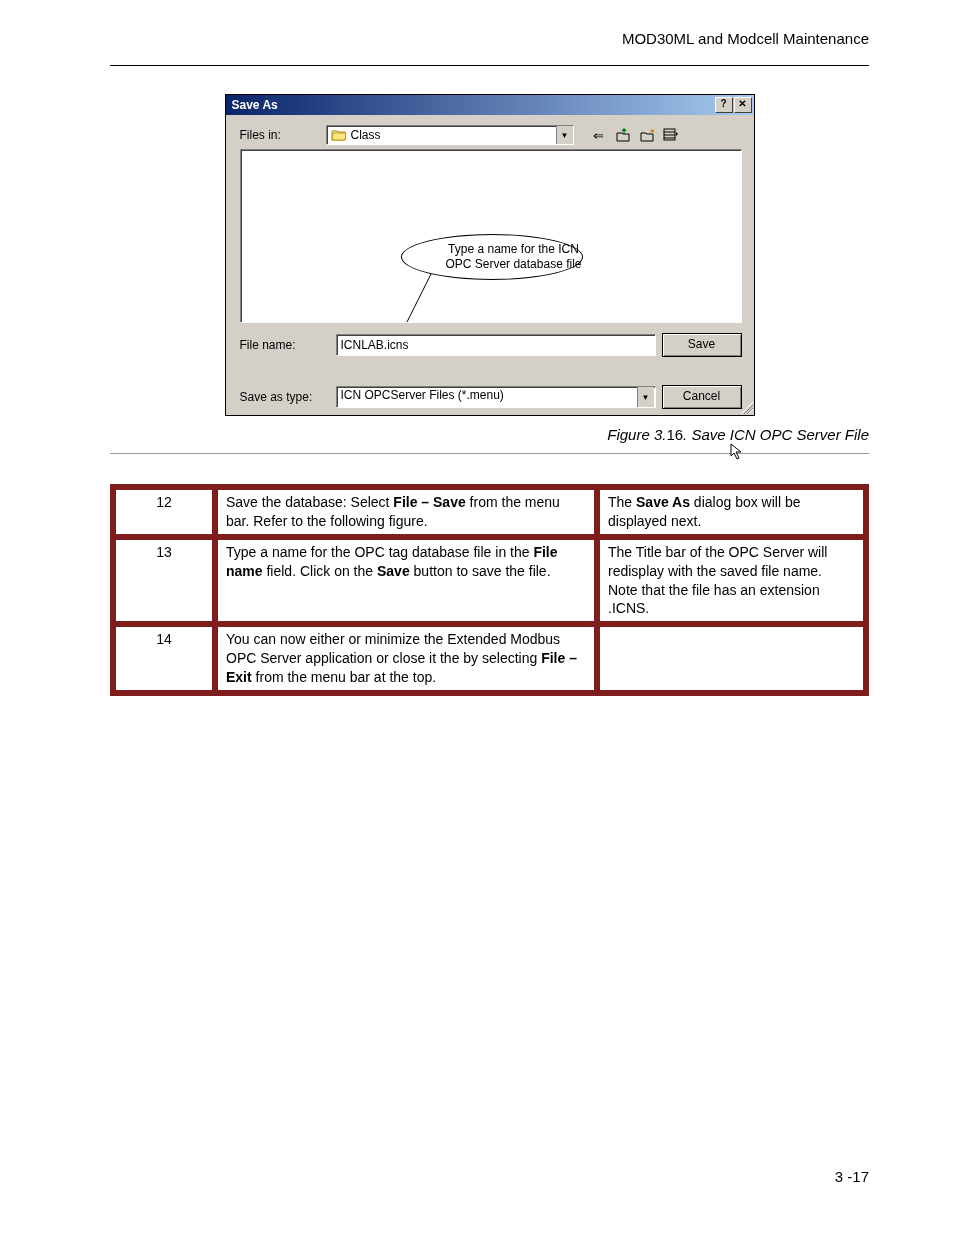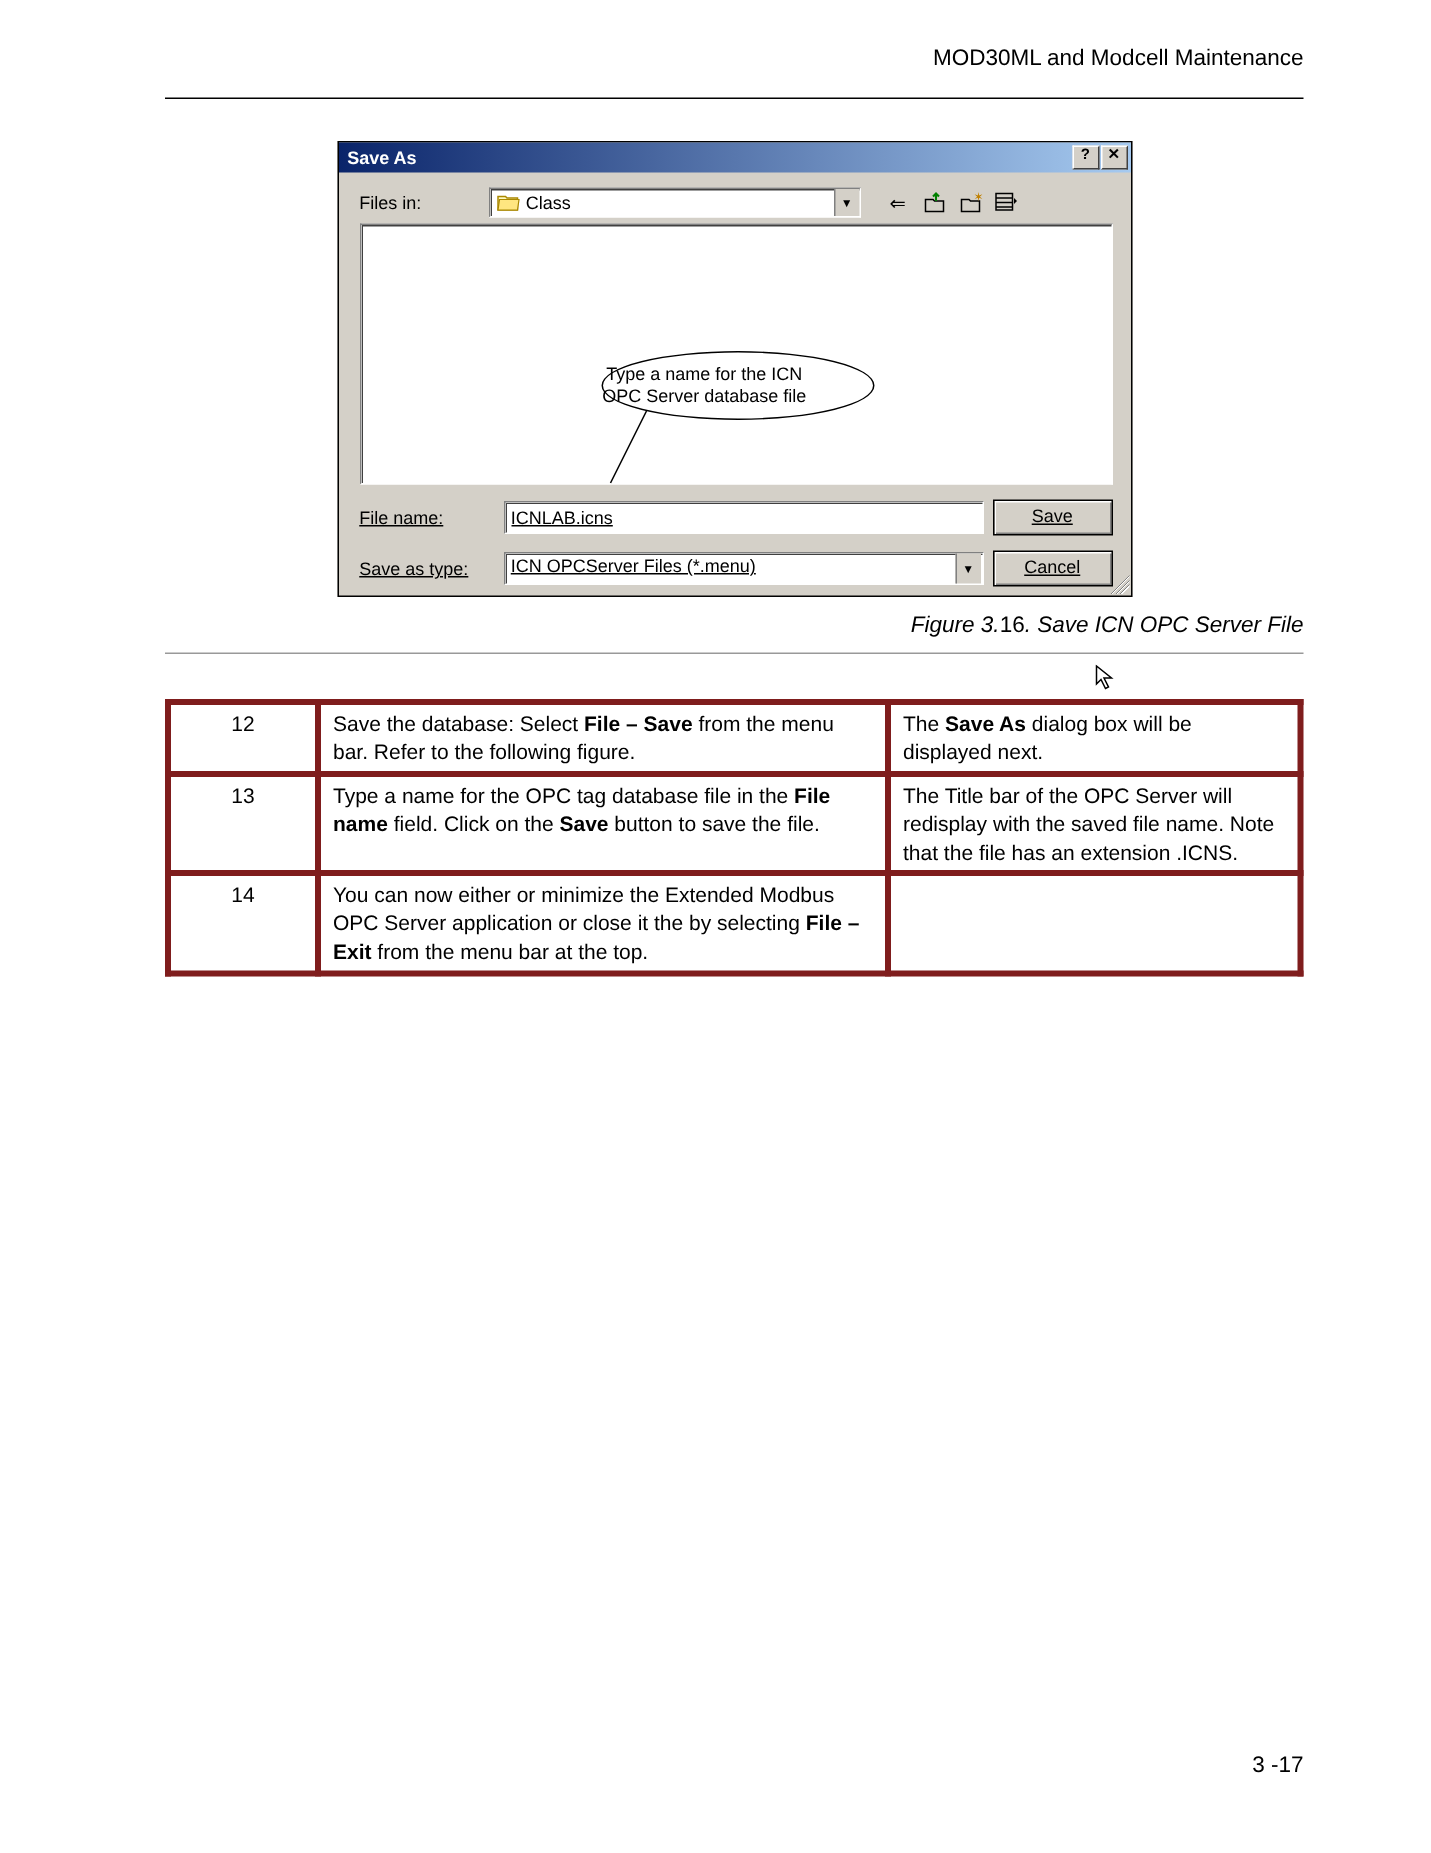--- a/index.html
+++ b/index.html
@@ -130,25 +130,25 @@
     position: relative;
   }
   .callout {
     position:absolute;
     left:160px;top:84px;
   }
   .callout-ellipse {
     position:relative;
     width:180px;height:44px;
     border:1px solid #000;border-radius:50%;
-    display:flex;align-items:center;justify-content:flex-start;text-align:center;
+    display:flex;align-items:center;justify-content:flex-end;text-align:center;
     font-size:12px;line-height:1.25;background:#fff;
   }
   .callout svg { position:absolute;left:-0px;top:40px;overflow:visible; }
-  .bottom-rows { display:grid;grid-template-columns:90px 1fr 80px;gap:10px 6px;align-items:center;text-decoration:underline; }
+  .bottom-rows { display:grid;grid-template-columns:90px 1fr 80px;gap:28px 6px;align-items:center; }
   .txt-in {
     height:22px;background:#fff;border:1px solid #808080;border-right-color:#fff;border-bottom-color:#fff;
     box-shadow:inset 1px 1px 0 #404040;padding:1px 4px;font-size:12px;box-sizing:border-box;
   }
   .combo { position:relative; }
   .combo .savein-drop { right:1px; }
   .dlg-btn {
     height:22px;background:#d4d0c8;border:1px solid #000;
     box-shadow:inset 1px 1px 0 #fff, inset -1px -1px 0 #808080;
     font-size:12px;text-align:center;line-height:20px;cursor:default;
@@ -168,21 +168,21 @@
   }
   .fig-caption {
     text-align:right;font-style:italic;font-family:Liberation Sans, sans-serif;
     font-size:15px;margin: 2px 0 10px 0;
   }
   .fig-hr { border:none;border-top:1px solid #999;margin:0 0 30px 0; }
   table.steps {
     border-collapse:collapse;width:100%;
   }
   table.steps td {
-    border:4px solid #7f1d1d;padding:3px 8px;font-size:14px;vertical-align:top;
+    border:6px solid #7f1d1d;padding:3px 8px;font-size:14px;vertical-align:top;
     line-height:1.35;
   }
   table.steps td.num { text-align:center;width:80px; }
   table.steps td.act { width:360px; }
   .page-num {
     position:absolute;right:85px;bottom:50px;font-size:15px;
   }
 </style>
 </head>
 <body>

